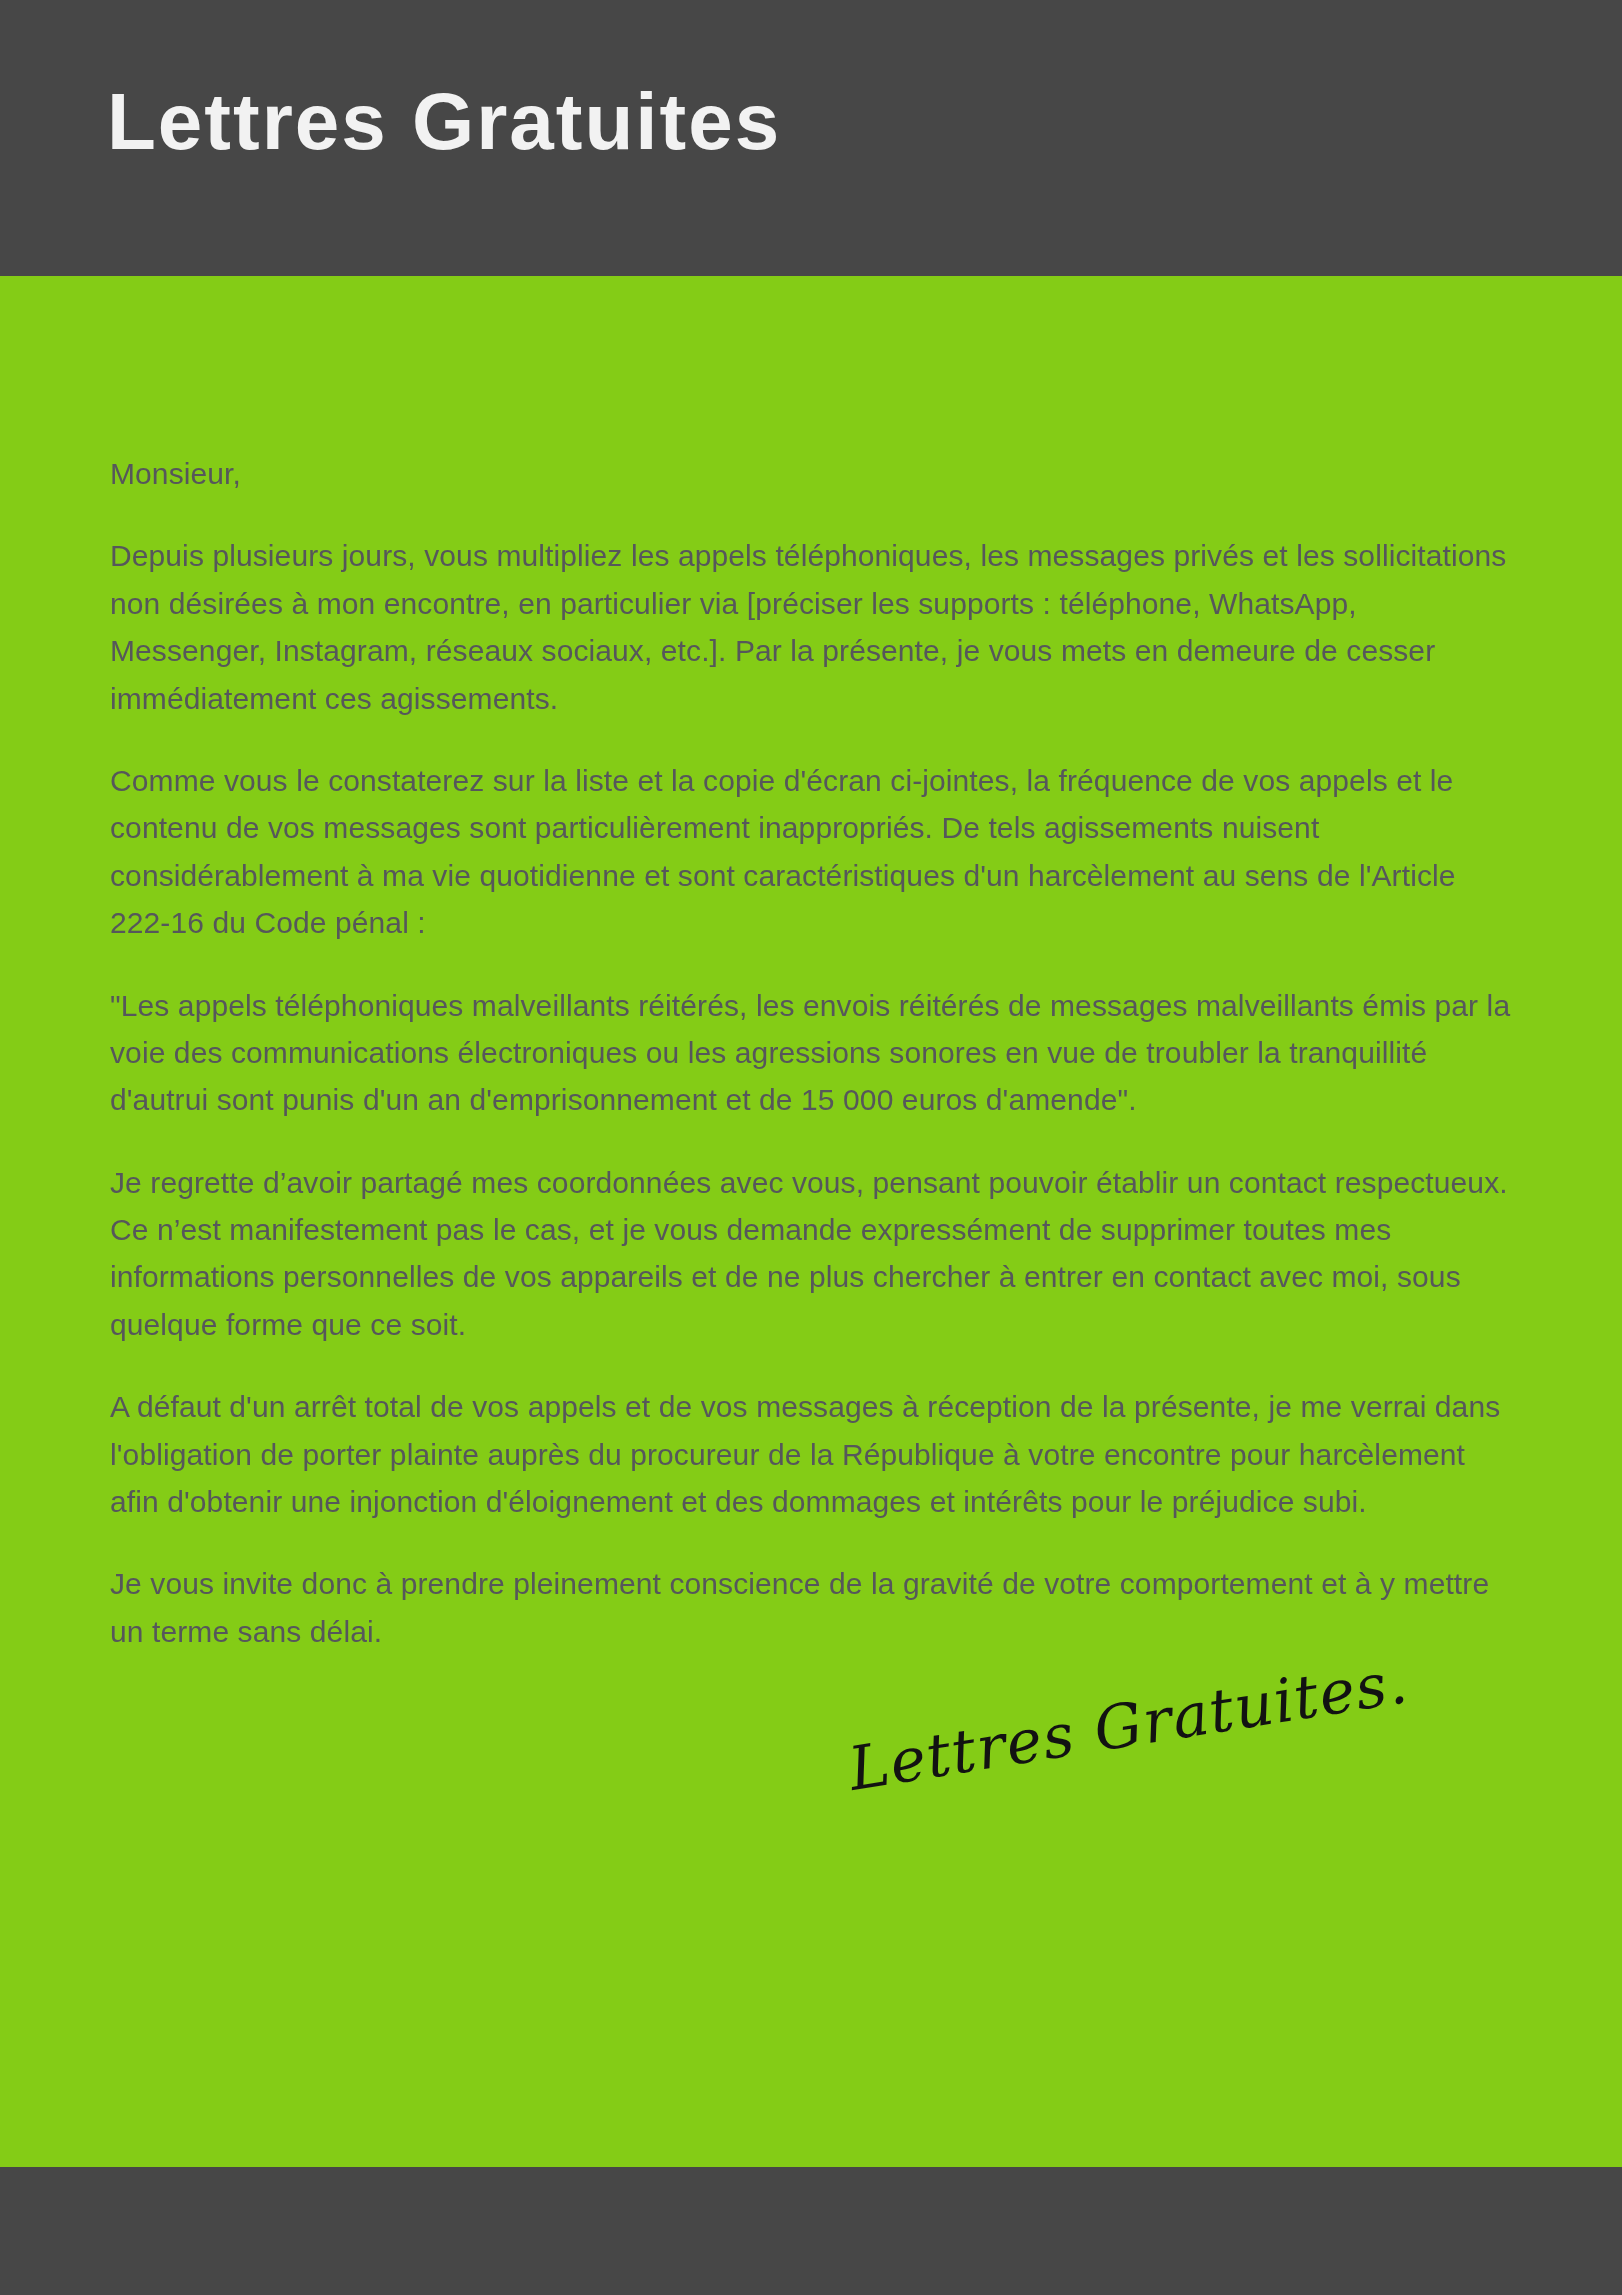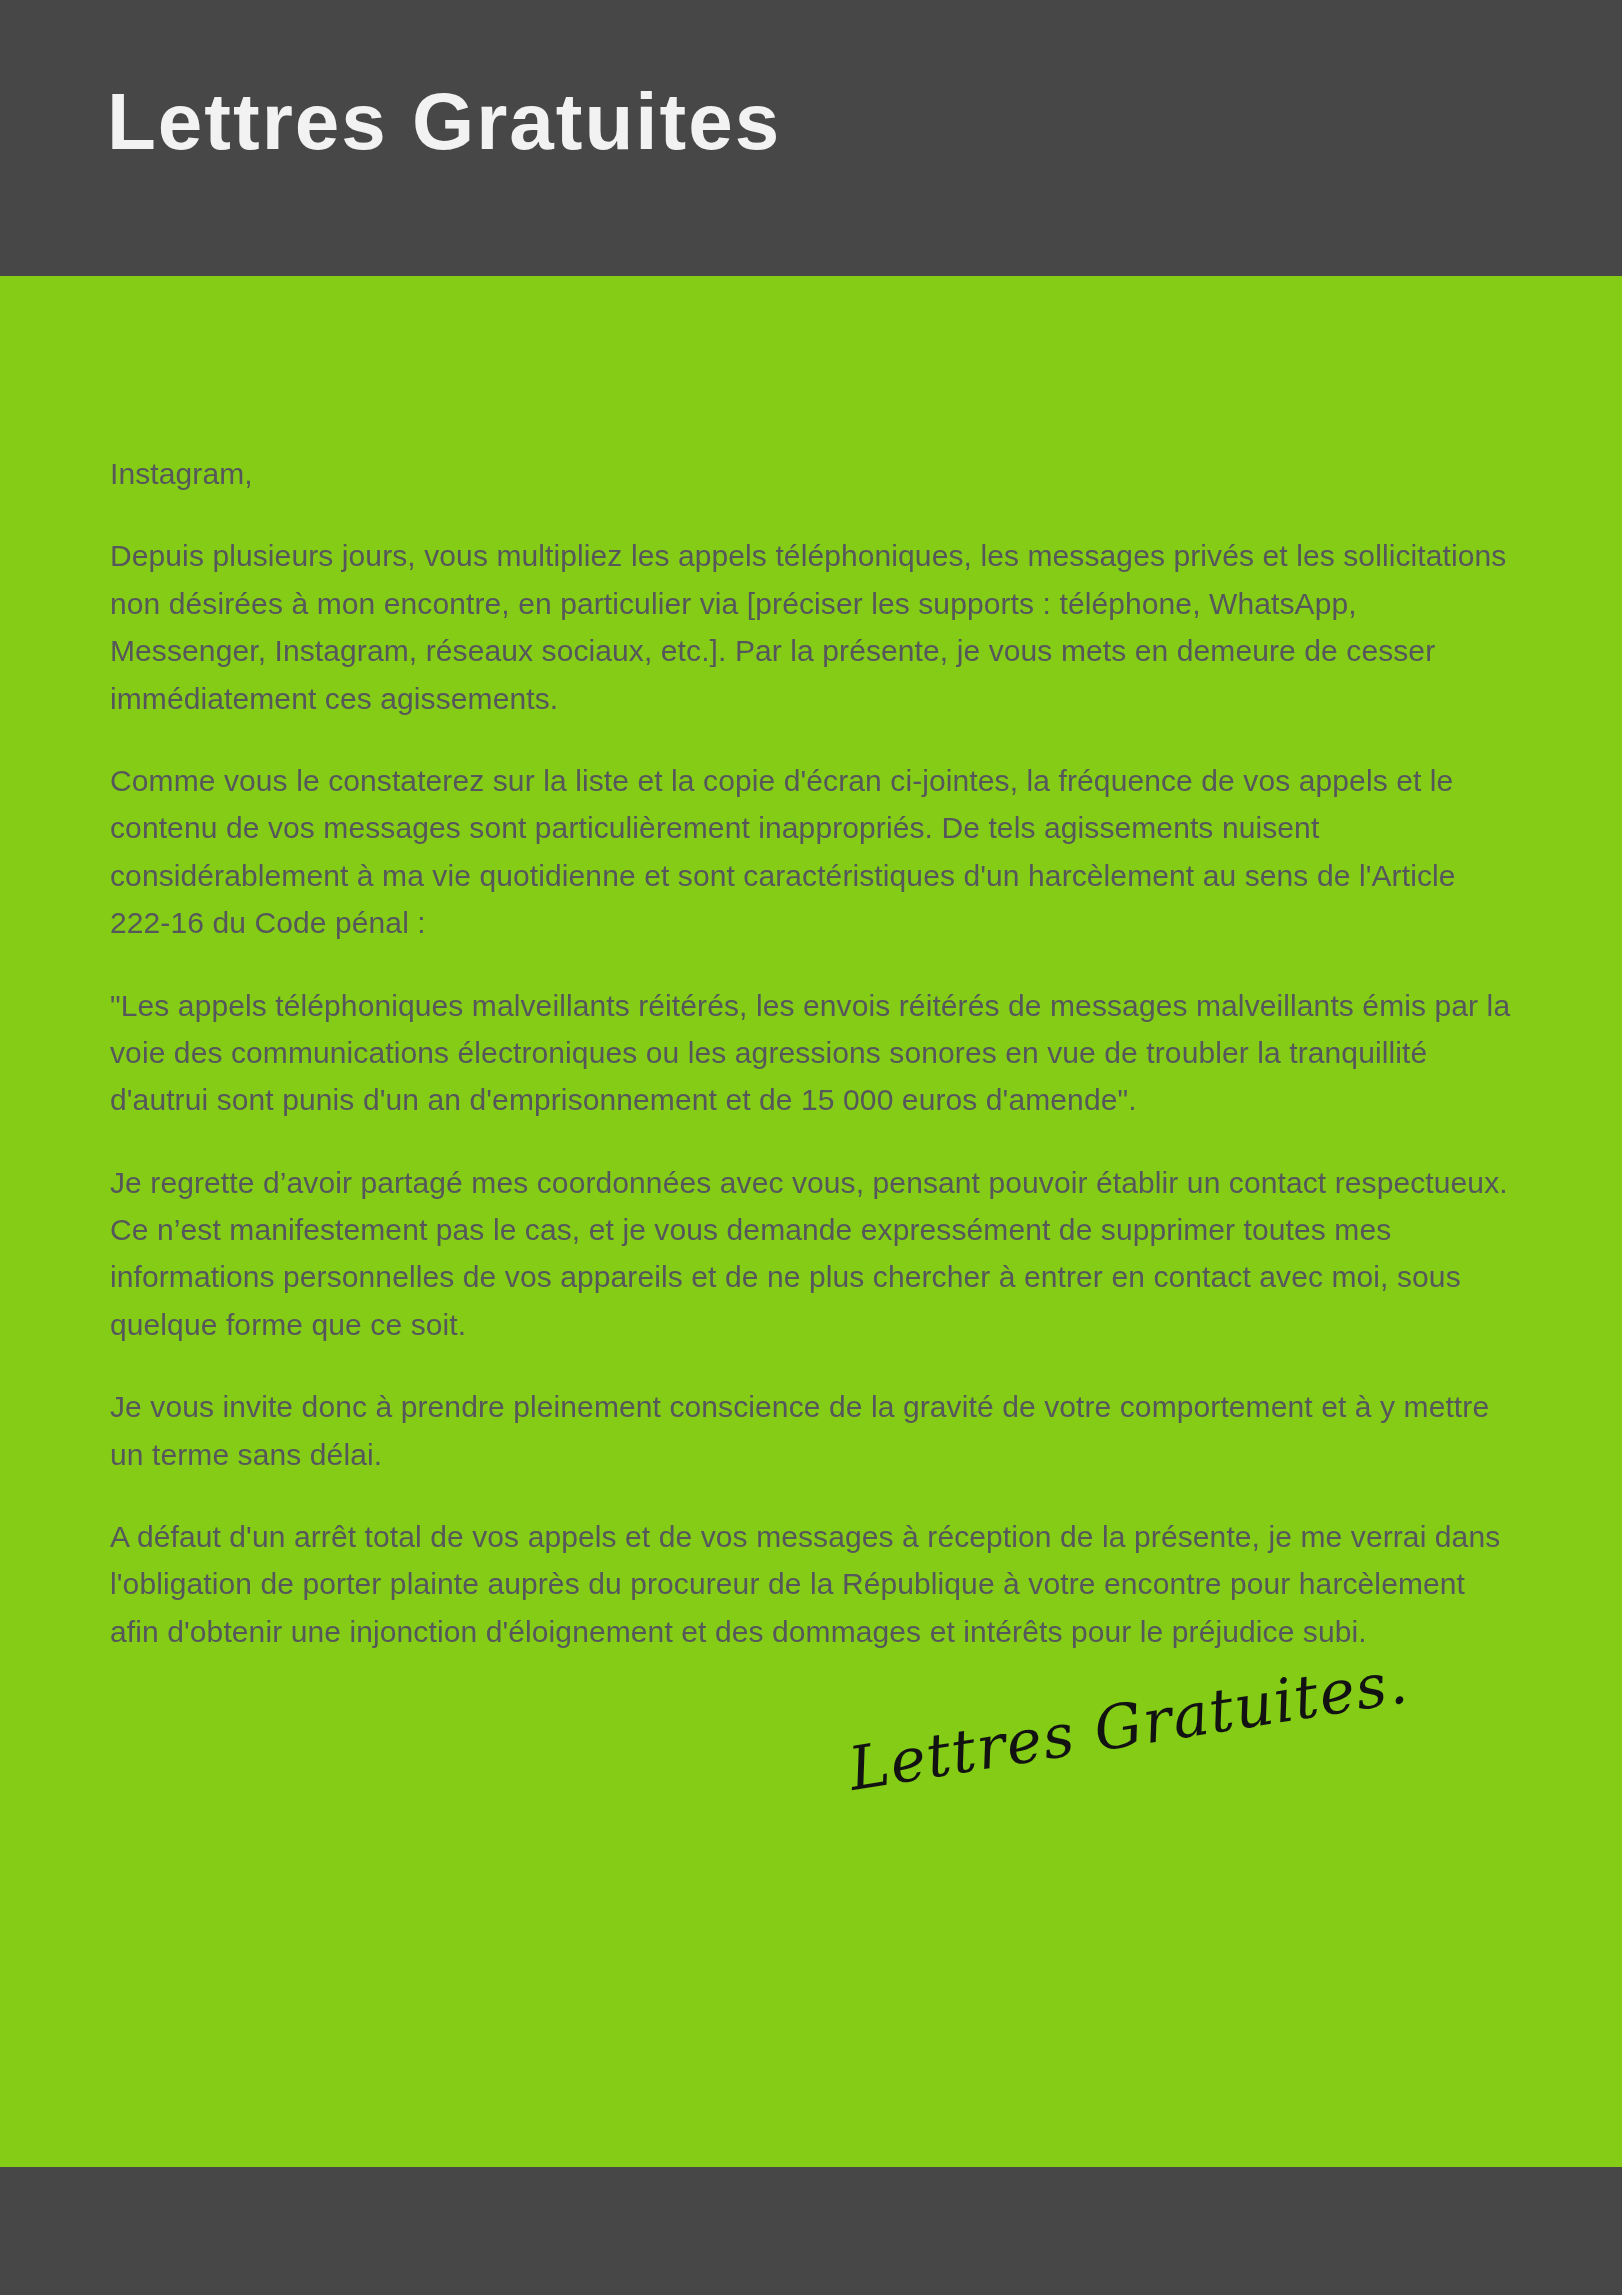--- a/index.html
+++ b/index.html
@@ -68,33 +68,33 @@
 <body>
 
 <div class="page">
 
   <header class="banner">
     <div class="title">Lettres Gratuites</div>
   </header>
 
   <main class="content">
 
-    <p>Instagram,</p>
+    <p>Monsieur,</p>
 
     <p>Depuis plusieurs jours, vous multipliez les appels téléphoniques, les messages privés et les sollicitations non désirées à mon encontre, en particulier via [préciser les supports : téléphone, WhatsApp, Messenger, Instagram, réseaux sociaux, etc.]. Par la présente, je vous mets en demeure de cesser immédiatement ces agissements.</p>
 
     <p>Comme vous le constaterez sur la liste et la copie d'écran ci-jointes, la fréquence de vos appels et le contenu de vos messages sont particulièrement inappropriés. De tels agissements nuisent considérablement à ma vie quotidienne et sont caractéristiques d'un harcèlement au sens de l'Article 222-16 du Code pénal :</p>
 
     <p>"Les appels téléphoniques malveillants réitérés, les envois réitérés de messages malveillants émis par la voie des communications électroniques ou les agressions sonores en vue de troubler la tranquillité d'autrui sont punis d'un an d'emprisonnement et de 15 000 euros d'amende".</p>
 
     <p>Je regrette d’avoir partagé mes coordonnées avec vous, pensant pouvoir établir un contact respectueux. Ce n’est manifestement pas le cas, et je vous demande expressément de supprimer toutes mes informations personnelles de vos appareils et de ne plus chercher à entrer en contact avec moi, sous quelque forme que ce soit.</p>
 
+    <p>A défaut d'un arrêt total de vos appels et de vos messages à réception de la présente, je me verrai dans l'obligation de porter plainte auprès du procureur de la République à votre encontre pour harcèlement afin d'obtenir une injonction d'éloignement et des dommages et intérêts pour le préjudice subi.</p>
+
     <p>Je vous invite donc à prendre pleinement conscience de la gravité de votre comportement et à y mettre un terme sans délai.</p>
-
-    <p>A défaut d'un arrêt total de vos appels et de vos messages à réception de la présente, je me verrai dans l'obligation de porter plainte auprès du procureur de la République à votre encontre pour harcèlement afin d'obtenir une injonction d'éloignement et des dommages et intérêts pour le préjudice subi.</p>
 
     <div class="signature-row">
       <span class="signature">Lettres Gratuites.</span>
     </div>
   </main>
 
   <footer class="footer"></footer>
 
 </div>
 

